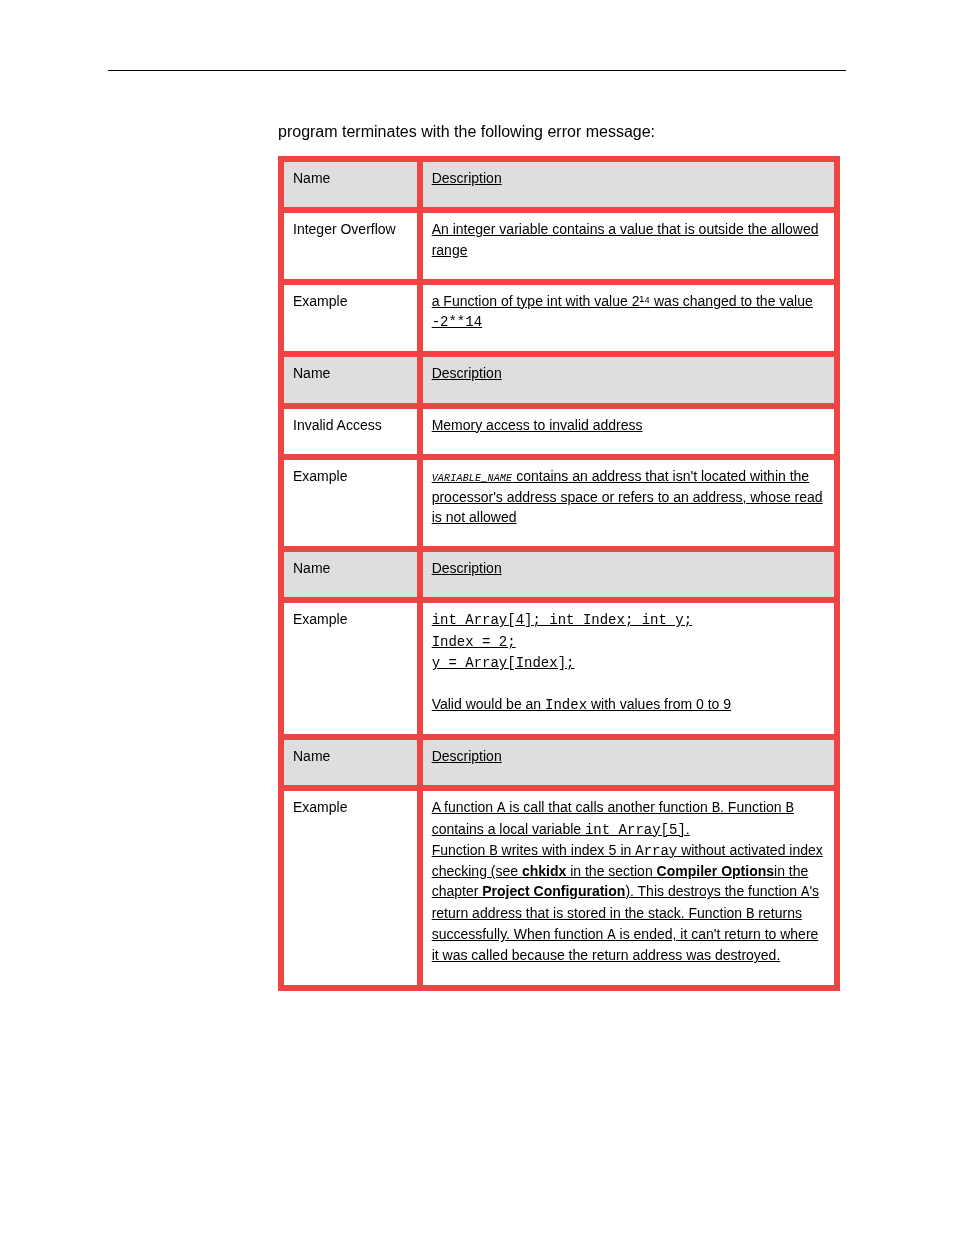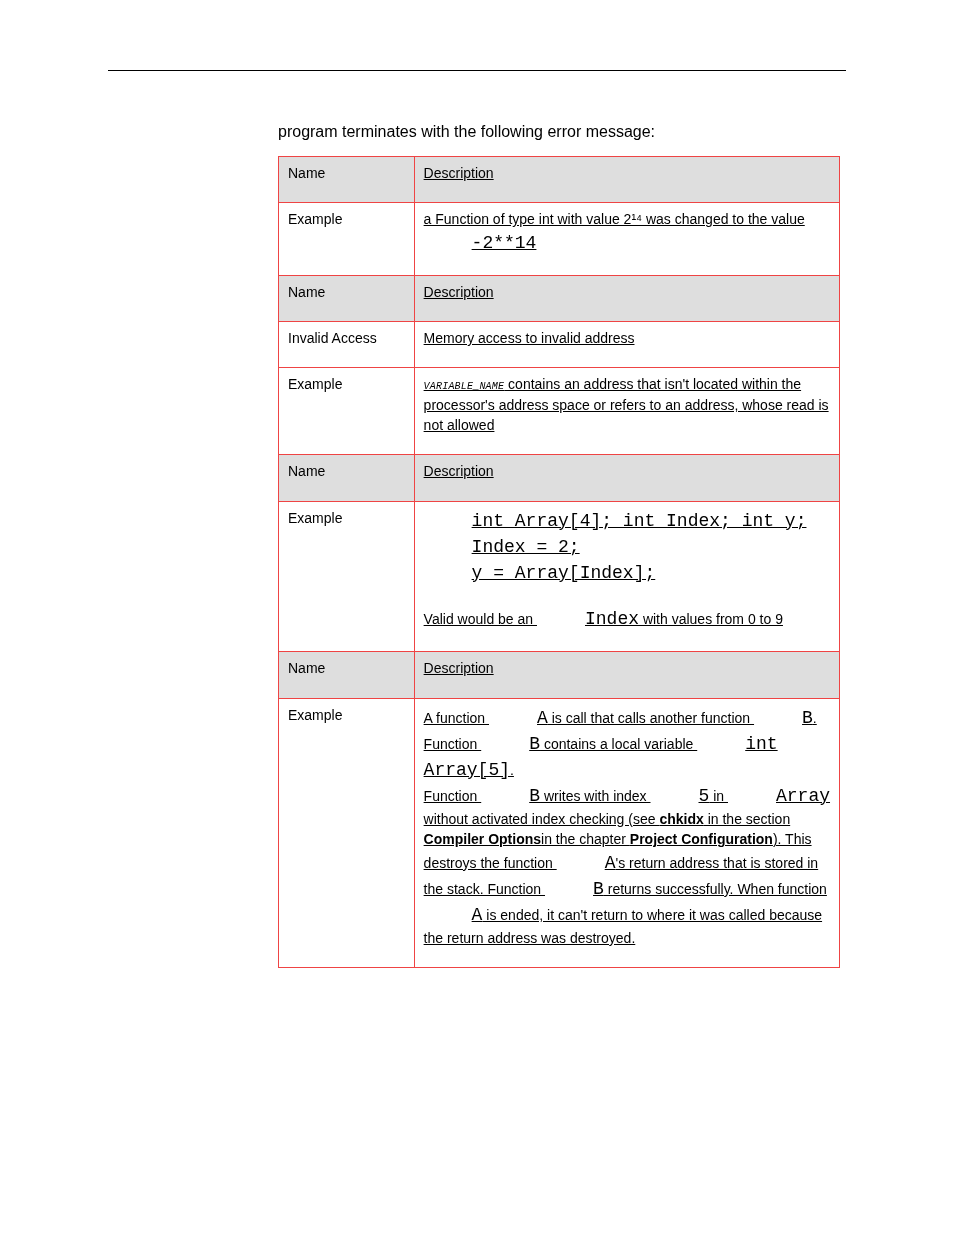--- a/index.html
+++ b/index.html
@@ -34,28 +34,28 @@
   .tbl {
     position: absolute;
     left: 278px;
     top: 156px;
     width: 562px;
     border-collapse: collapse;
     font-size: 14px;
     line-height: 1.45;
   }
   .tbl td {
-    border: 1px solid #ef4444;
+    border: 6px solid #ef4444;
     padding: 6px 9px 19px 9px;
     vertical-align: top;
   }
   .hdr td { background: #dedede; }
   .tbl .c1 { width: 124px; }
   .tbl .c2 { width: 438px; text-decoration: underline; }
-  .mono { font-family: "Courier New", monospace; font-size: 18px; margin-left: 48px; }
+  .mono { font-family: "Courier New", monospace; font-size: 14px; }
   .var {
     font-family: "Courier New", monospace;
     font-style: italic;
     font-size: 10px;
     letter-spacing: 0.2px;
   }
   .b { font-weight: bold; }
 </style>
 </head>
 <body>
@@ -63,20 +63,24 @@
 <div class="page">
   <div class="top-rule"></div>
   <div class="intro">program terminates with the following error message:</div>
 
   <table class="tbl">
 
     <tbody>
         <tr class="hdr">
       <td class="c1">Name</td>
       <td class="c2">Description</td>
+    </tr>
+    <tr>
+      <td class="c1">Integer Overflow</td>
+      <td class="c2">An integer variable contains a value that is outside the allowed range</td>
     </tr>
     <tr>
       <td class="c1">Example</td>
       <td class="c2">
         <span>a Function of type int with value 2¹⁴ was changed to the value </span><span class="mono">-2**14</span>
       </td>
     </tr>
 
     <tr class="hdr">
       <td class="c1">Name</td>

